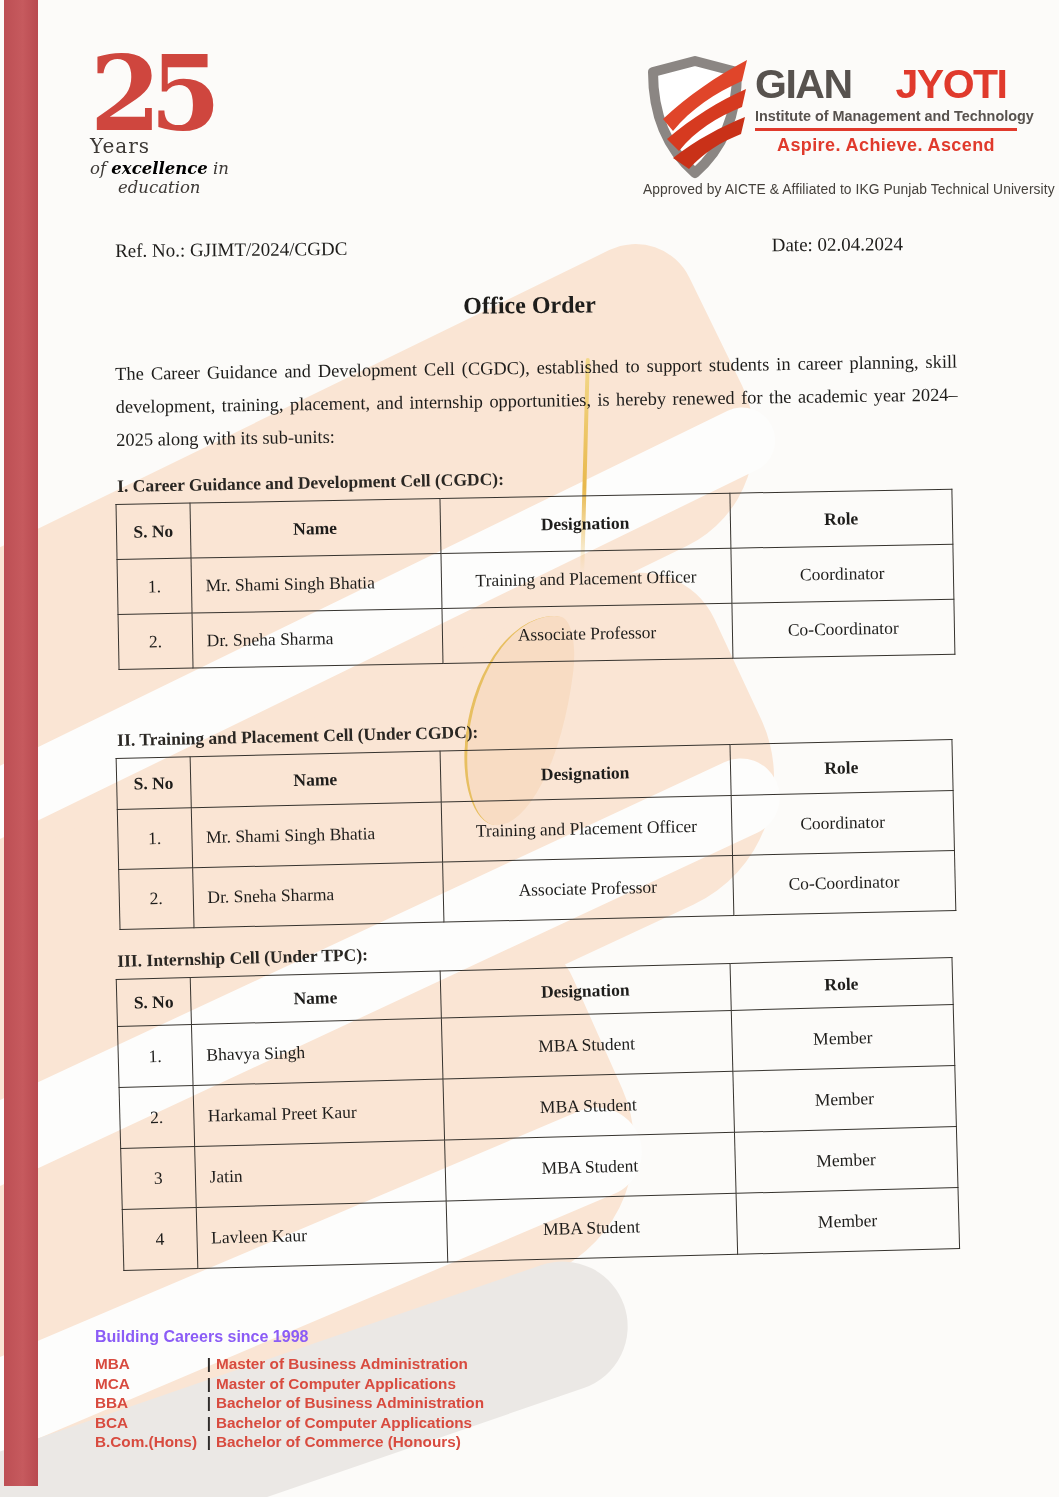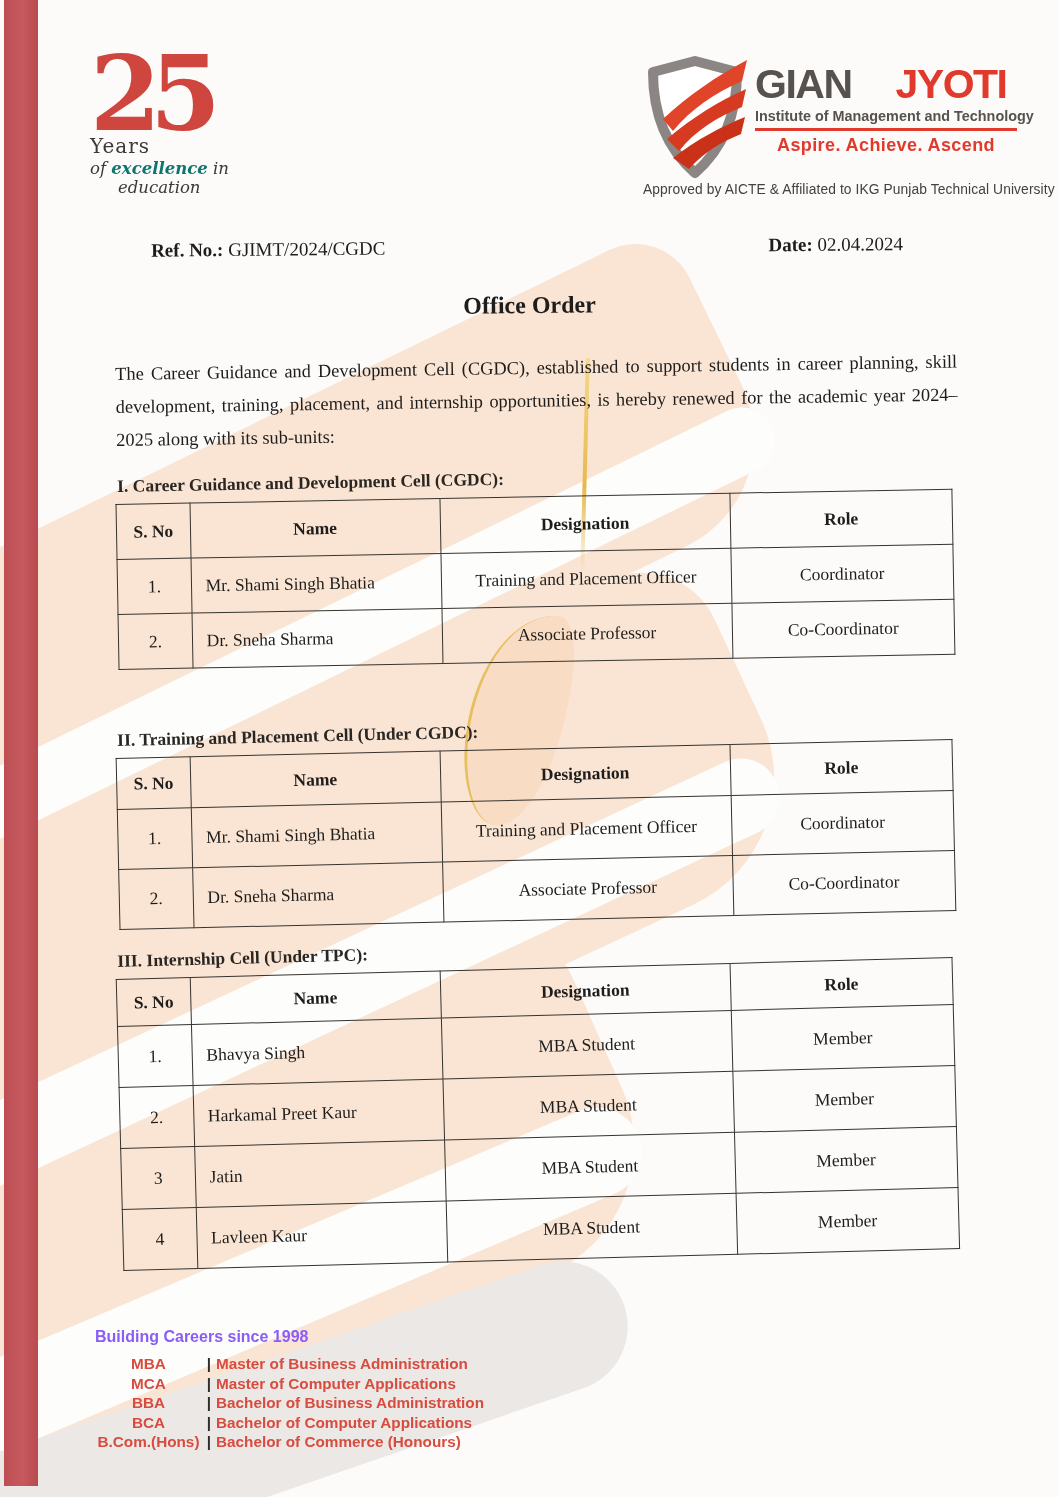--- a/index.html
+++ b/index.html
@@ -24,36 +24,36 @@
   .goldline{left:583px;top:358px;width:4px;height:215px;transform:rotate(1.5deg);
         background:linear-gradient(#f3d98c,#e8b84c 60%,rgba(232,184,76,0));border-radius:3px;}
   .red-bar{position:absolute;z-index:1;left:4px;top:0;width:34px;height:1486px;
         background:linear-gradient(90deg,#bd4f54,#c65a5e 55%,#b94a50);}
   
   .content{position:absolute;inset:0;z-index:2;}
   .logo25{position:absolute;left:90px;top:48px;width:250px;font-family:"DejaVu Serif",serif;}
   .n25{font-size:102px;font-weight:bold;color:#cf463e;line-height:.92;letter-spacing:-11px;}
   .yrs{font-size:20px;color:#3c3835;letter-spacing:1px;margin-top:-8px;}
   .excl-line{font-style:italic;font-size:16.5px;color:#3c3835;margin-top:1px;}
-  .excl-line .hl{color:#0f766e;font-weight:bold;}
+  .excl-line .hl{color:#000000;font-weight:bold;}
   .edu-line{font-style:italic;font-size:16.5px;color:#3c3835;padding-left:28px;}
   .brand{position:absolute;left:643px;top:52px;width:375px;font-family:"Liberation Sans",sans-serif;}
   .shield{position:absolute;left:0;top:3px;}
   .brand-text{position:absolute;left:112px;top:12px;width:262px;}
   .brand-name{font-size:41px;font-weight:bold;letter-spacing:-1.5px;line-height:1;white-space:nowrap;}
   .brand-name .g1{color:#57524e;}
   .brand-name .g2{color:#e03a2c;padding-left:44px;}
   .brand-sub{font-size:14.4px;font-weight:bold;color:#57524e;margin-top:3px;white-space:nowrap;}
   .brand-rule{height:2.5px;background:#e03a2c;margin-top:4px;width:262px;}
   .brand-tag{font-size:18px;font-weight:bold;color:#e03a2c;margin-top:4px;text-align:center;letter-spacing:.4px;white-space:nowrap;}
   .approval{position:absolute;left:0;top:130px;width:375px;font-size:13.8px;color:#45413c;white-space:nowrap;letter-spacing:.1px;}
   
   .meta-row{position:absolute;left:115px;top:240px;width:840px;display:flex;justify-content:space-between;
         font-size:19px;transform:rotate(-.5deg);transform-origin:left top;}
-  .meta-row b{font-weight:bold;margin-left:36px;}
+  .meta-row b{font-weight:normal;}
   .meta-date{margin-right:52px;}
   .doc-title{position:absolute;left:0;top:292px;width:1059px;text-align:center;margin:0;
         font-size:24px;font-weight:bold;transform:rotate(-.6deg);}
   .intro{position:absolute;left:115px;top:358px;width:842px;margin:0;font-size:18.4px;line-height:33px;
         text-align:justify;transform:rotate(-.85deg);transform-origin:left top;}
   
   #tables{position:absolute;left:115px;top:476px;width:837px;}
   .tbl-section{transform-origin:left top;}
   .tbl-section:nth-child(1){transform:rotate(-1.05deg);}
   .tbl-section:nth-child(2){transform:rotate(-1.3deg);margin-top:60px;}
@@ -69,21 +69,21 @@
   .doc-table .col3{width:26.7%;text-align:center;}
   .doc-table th.col1{text-align:center;padding-left:6px;}
   .tbl-section:nth-child(1) th{height:50px;} .tbl-section:nth-child(1) td{height:50px;}
   .tbl-section:nth-child(2) th{height:46px;} .tbl-section:nth-child(2) td{height:55px;}
   .tbl-section:nth-child(3) th{height:42px;} .tbl-section:nth-child(3) td{height:56px;}
   
   .f-left{position:absolute;left:95px;top:1328px;font-family:"Liberation Sans",sans-serif;}
   .f-tag{font-size:16px;font-weight:bold;color:#8b5cf6;}
   #programs{margin-top:9px;}
   .prog-row{display:flex;align-items:baseline;height:19.5px;font-size:15.3px;font-weight:bold;}
-  .prog-abbr{width:107px;color:#d84b3f;text-align:center;}
+  .prog-abbr{width:107px;color:#d84b3f;}
   .prog-pipe{width:14px;color:#2f2c2a;text-align:center;}
   .prog-full{color:#d84b3f;}
   .f-right{position:absolute;left:810px;top:1326px;font-family:"Liberation Sans",sans-serif;
         font-size:16.5px;color:#4b4744;line-height:23.2px;letter-spacing:.2px;}
 </style>
 </head>
 <body>
 
 <div class="page">
 

